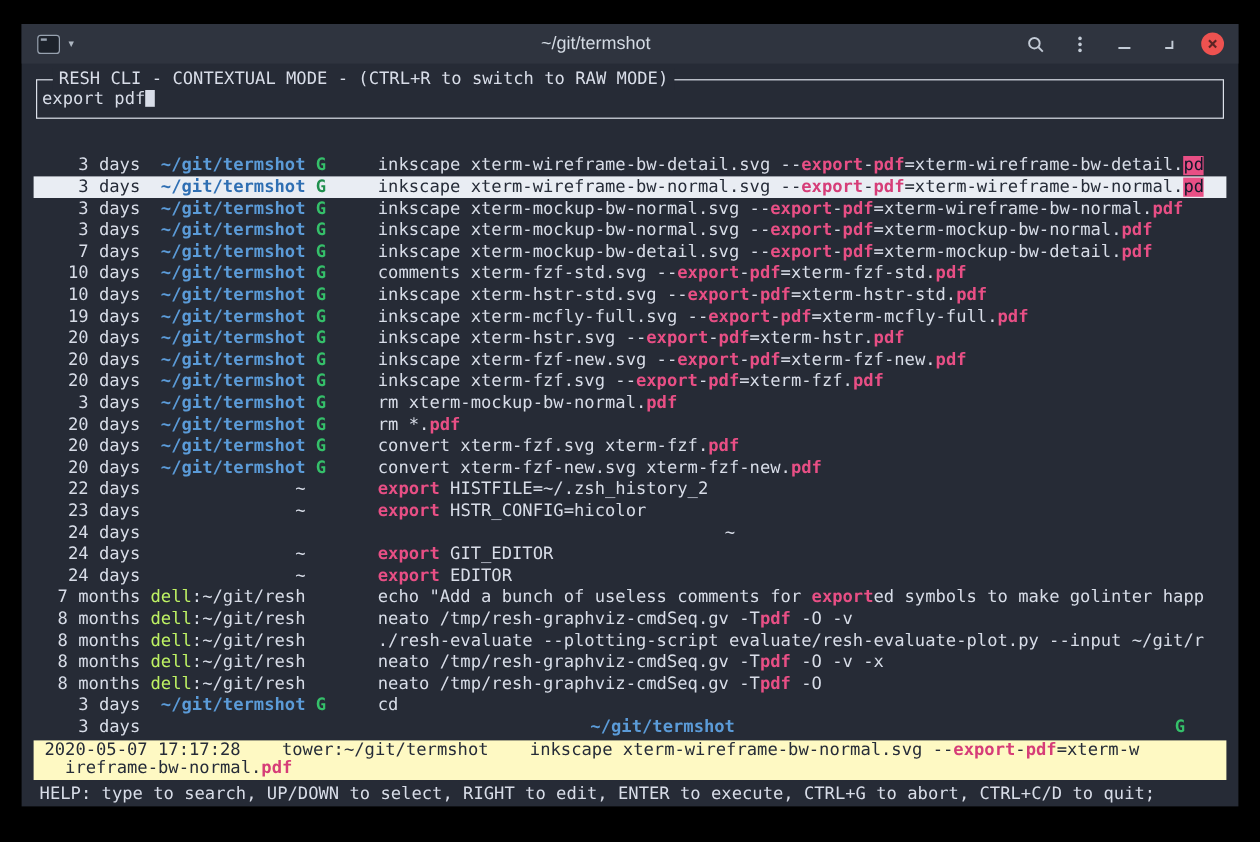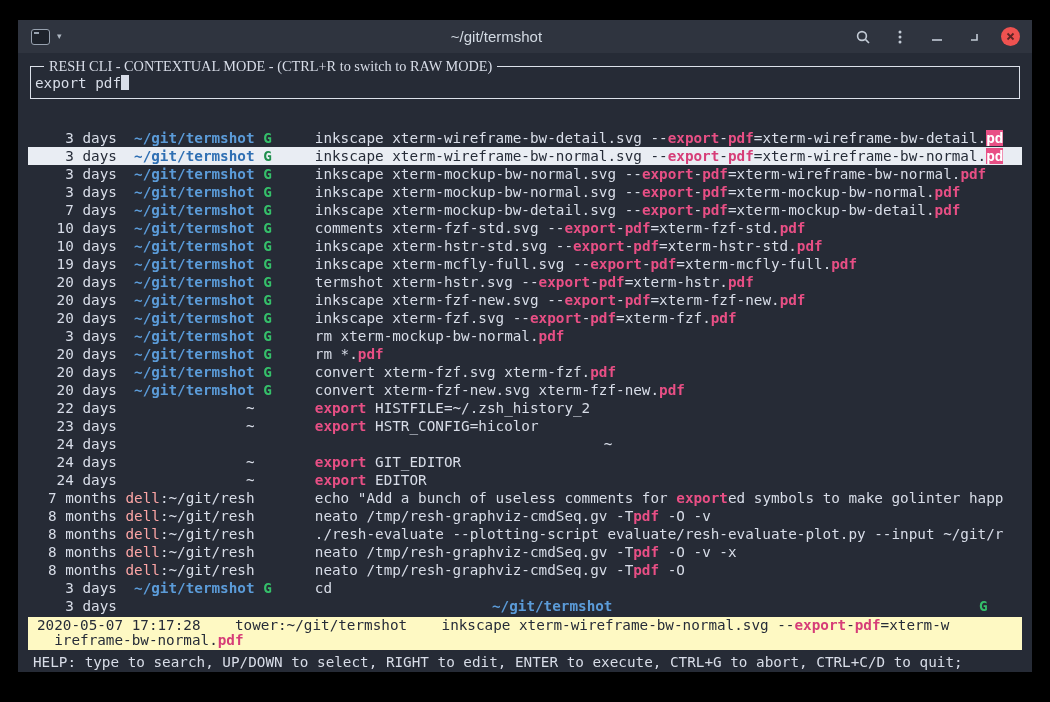--- a/index.html
+++ b/index.html
@@ -17,36 +17,36 @@
   .app-icon{width:17px;height:14px;border:1px solid #98a2b0;border-radius:3px;background:#1d222b;position:relative;}
   .app-icon::after{content:"";position:absolute;left:2px;top:2px;width:5px;height:2px;background:#98a2b0;}
   .caret{color:#aeb7c2;font-size:9px;line-height:1;}
   .tb-title{flex:1;text-align:center;white-space:pre;}
   .tb-right{display:flex;align-items:center;gap:17px;flex:none;}
   .tb-btn{display:flex;align-items:center;justify-content:center;width:20px;height:20px;color:#c3cbd6;}
   .close-btn{width:19px;height:19px;border-radius:50%;background:#ee5250;}
   
   .term{height:619px;color:#d8dde8;font-size:14.3px;line-height:18px;}
   .searchbox{position:relative;margin:13px 12px 0;border:1px solid #dce1ea;height:33px;box-sizing:border-box;}
-  .legend{position:absolute;top:-10px;left:13px;background:#262b36;padding:0 5px;white-space:pre;font-family:Liberation Serif, serif;}
+  .legend{position:absolute;top:-10px;left:13px;background:#262b36;padding:0 5px;white-space:pre;}
   .query{padding:7px 0 0 4px;white-space:pre;}
   .cursor{display:inline-block;width:8px;height:15px;background:#d8dde8;vertical-align:-2px;}
   .hdr{margin:10px 0 0 30px;white-space:pre;}
   .hdr .u{text-decoration:underline;text-underline-offset:3px;}
   .rows{margin:2px 10px 0;}
   .row{display:flex;white-space:pre;height:18px;padding-left:20px;justify-content:space-between;}
   .row.sel{background:#e9edf3;color:#262c38;}
   .col-time{flex:none;width:8ch;text-align:right;}
   .col-host{flex:none;width:15ch;text-align:right;margin-left:1ch;}
   .col-flags{flex:none;width:5ch;margin-left:1ch;color:#35c06a;font-weight:bold;}
   .col-cmd{flex:1;margin-left:1ch;overflow:hidden;}
   .c-hl{color:#e84f85;font-weight:bold;}
   .c-path{color:#5b9bd8;font-weight:bold;}
-  .c-rhost{color:#fca5a5;}
-  .c-inv{background:#e84f85;color:#ffffff;font-weight:bold;}
+  .c-rhost{color:#bef264;}
+  .c-inv{background:#e84f85;color:#0f172a;font-weight:normal;}
   .row.sel .c-path{color:#2f6fb3;}
   .row.sel .col-flags{color:#1f8f4d;}
   .row.sel .c-hl{color:#d63d78;}
   .statusbar{margin:2px 10px 0;background:#fef9c3;color:#262c38;padding:1px 0 2px 9px;}
   .status-line{white-space:pre;line-height:15px;}
   .statusbar .c-hl{color:#d63d78;font-weight:bold;}
   .help{margin:3px 0 0 15px;white-space:pre;}
 </style>
 </head>
 <body>
@@ -104,21 +104,21 @@
 
     <div class="rows">
         <div class="row"><span class="col-time">3 days</span><span class="col-host"><span class="c-path">~/git/termshot</span></span><span class="col-flags">G</span><span class="col-cmd"><span>inkscape xterm-wireframe-bw-detail.svg --</span><span class="c-hl">export</span><span>-</span><span class="c-hl">pdf</span><span>=xterm-wireframe-bw-detail.</span><span class="c-inv">pd</span></span></div>
         <div class="row sel"><span class="col-time">3 days</span><span class="col-host"><span class="c-path">~/git/termshot</span></span><span class="col-flags">G</span><span class="col-cmd"><span>inkscape xterm-wireframe-bw-normal.svg --</span><span class="c-hl">export</span><span>-</span><span class="c-hl">pdf</span><span>=xterm-wireframe-bw-normal.</span><span class="c-inv">pd</span></span></div>
         <div class="row"><span class="col-time">3 days</span><span class="col-host"><span class="c-path">~/git/termshot</span></span><span class="col-flags">G</span><span class="col-cmd"><span>inkscape xterm-mockup-bw-normal.svg --</span><span class="c-hl">export</span><span>-</span><span class="c-hl">pdf</span><span>=xterm-wireframe-bw-normal.</span><span class="c-hl">pdf</span></span></div>
         <div class="row"><span class="col-time">3 days</span><span class="col-host"><span class="c-path">~/git/termshot</span></span><span class="col-flags">G</span><span class="col-cmd"><span>inkscape xterm-mockup-bw-normal.svg --</span><span class="c-hl">export</span><span>-</span><span class="c-hl">pdf</span><span>=xterm-mockup-bw-normal.</span><span class="c-hl">pdf</span></span></div>
         <div class="row"><span class="col-time">7 days</span><span class="col-host"><span class="c-path">~/git/termshot</span></span><span class="col-flags">G</span><span class="col-cmd"><span>inkscape xterm-mockup-bw-detail.svg --</span><span class="c-hl">export</span><span>-</span><span class="c-hl">pdf</span><span>=xterm-mockup-bw-detail.</span><span class="c-hl">pdf</span></span></div>
         <div class="row"><span class="col-time">10 days</span><span class="col-host"><span class="c-path">~/git/termshot</span></span><span class="col-flags">G</span><span class="col-cmd"><span>comments xterm-fzf-std.svg --</span><span class="c-hl">export</span><span>-</span><span class="c-hl">pdf</span><span>=xterm-fzf-std.</span><span class="c-hl">pdf</span></span></div>
         <div class="row"><span class="col-time">10 days</span><span class="col-host"><span class="c-path">~/git/termshot</span></span><span class="col-flags">G</span><span class="col-cmd"><span>inkscape xterm-hstr-std.svg --</span><span class="c-hl">export</span><span>-</span><span class="c-hl">pdf</span><span>=xterm-hstr-std.</span><span class="c-hl">pdf</span></span></div>
         <div class="row"><span class="col-time">19 days</span><span class="col-host"><span class="c-path">~/git/termshot</span></span><span class="col-flags">G</span><span class="col-cmd"><span>inkscape xterm-mcfly-full.svg --</span><span class="c-hl">export</span><span>-</span><span class="c-hl">pdf</span><span>=xterm-mcfly-full.</span><span class="c-hl">pdf</span></span></div>
-        <div class="row"><span class="col-time">20 days</span><span class="col-host"><span class="c-path">~/git/termshot</span></span><span class="col-flags">G</span><span class="col-cmd"><span>termshot xterm-hstr.svg --</span><span class="c-hl">export</span><span>-</span><span class="c-hl">pdf</span><span>=xterm-hstr.</span><span class="c-hl">pdf</span></span></div>
+        <div class="row"><span class="col-time">20 days</span><span class="col-host"><span class="c-path">~/git/termshot</span></span><span class="col-flags">G</span><span class="col-cmd"><span>inkscape xterm-hstr.svg --</span><span class="c-hl">export</span><span>-</span><span class="c-hl">pdf</span><span>=xterm-hstr.</span><span class="c-hl">pdf</span></span></div>
         <div class="row"><span class="col-time">20 days</span><span class="col-host"><span class="c-path">~/git/termshot</span></span><span class="col-flags">G</span><span class="col-cmd"><span>inkscape xterm-fzf-new.svg --</span><span class="c-hl">export</span><span>-</span><span class="c-hl">pdf</span><span>=xterm-fzf-new.</span><span class="c-hl">pdf</span></span></div>
         <div class="row"><span class="col-time">20 days</span><span class="col-host"><span class="c-path">~/git/termshot</span></span><span class="col-flags">G</span><span class="col-cmd"><span>inkscape xterm-fzf.svg --</span><span class="c-hl">export</span><span>-</span><span class="c-hl">pdf</span><span>=xterm-fzf.</span><span class="c-hl">pdf</span></span></div>
         <div class="row"><span class="col-time">3 days</span><span class="col-host"><span class="c-path">~/git/termshot</span></span><span class="col-flags">G</span><span class="col-cmd"><span>rm xterm-mockup-bw-normal.</span><span class="c-hl">pdf</span></span></div>
         <div class="row"><span class="col-time">20 days</span><span class="col-host"><span class="c-path">~/git/termshot</span></span><span class="col-flags">G</span><span class="col-cmd"><span>rm *.</span><span class="c-hl">pdf</span></span></div>
         <div class="row"><span class="col-time">20 days</span><span class="col-host"><span class="c-path">~/git/termshot</span></span><span class="col-flags">G</span><span class="col-cmd"><span>convert xterm-fzf.svg xterm-fzf.</span><span class="c-hl">pdf</span></span></div>
         <div class="row"><span class="col-time">20 days</span><span class="col-host"><span class="c-path">~/git/termshot</span></span><span class="col-flags">G</span><span class="col-cmd"><span>convert xterm-fzf-new.svg xterm-fzf-new.</span><span class="c-hl">pdf</span></span></div>
         <div class="row"><span class="col-time">22 days</span><span class="col-host"><span>~</span></span><span class="col-flags"></span><span class="col-cmd"><span class="c-hl">export</span><span> HISTFILE=~/.zsh_history_2</span></span></div>
         <div class="row"><span class="col-time">23 days</span><span class="col-host"><span>~</span></span><span class="col-flags"></span><span class="col-cmd"><span class="c-hl">export</span><span> HSTR_CONFIG=hicolor</span></span></div>
         <div class="row"><span class="col-time">24 days</span><span class="col-host"><span>~</span></span><span class="col-flags"></span></div>
         <div class="row"><span class="col-time">24 days</span><span class="col-host"><span>~</span></span><span class="col-flags"></span><span class="col-cmd"><span class="c-hl">export</span><span> GIT_EDITOR</span></span></div>

